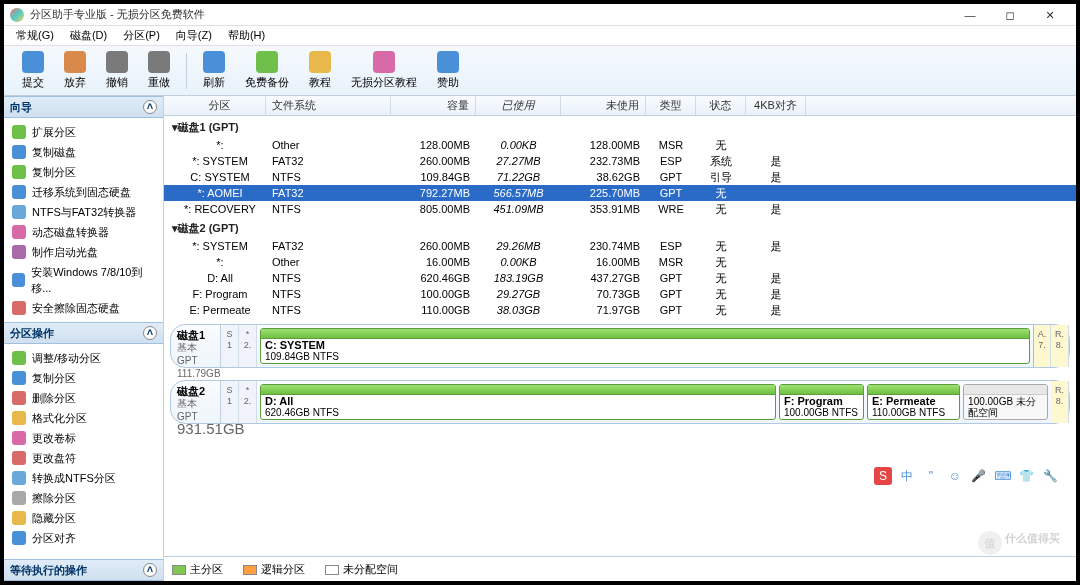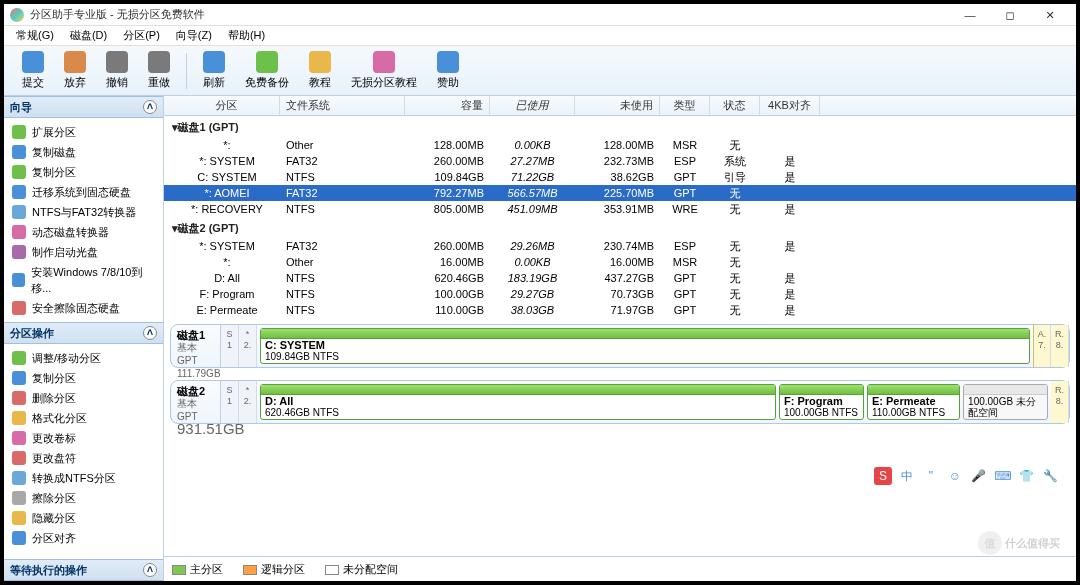--- a/index.html
+++ b/index.html
@@ -22,39 +22,39 @@
 .panel-body { background: #fff; padding: 4px 0; }
 .sitem { display: flex; align-items: center; padding: 2px 8px; cursor: pointer; line-height: 16px; }
 .sitem .sicon { width: 14px; height: 14px; margin-right: 6px; border-radius: 3px; }
 .content { flex: 1; display: flex; flex-direction: column; background: #fff; overflow: hidden; }
 .tbl-hdr { height: 20px; background: linear-gradient(#f8fbfe,#eaf2fa); border-bottom: 1px solid #c0d0e0; display: flex; }
 .tbl-hdr div { border-right: 1px solid #d0dce8; padding: 2px 6px; text-align: center; color: #333; }
 .disk-group { padding: 4px 8px 2px; font-weight: bold; color: #222; display:flex; align-items:center; }
 .row { display: flex; height: 16px; align-items: center; }
 .row div { padding: 0 6px; text-align: center; overflow: hidden; white-space: nowrap; }
 .row.sel { background: #2a6bc8; color: #fff; }
-.c-name { width: 116px; text-align: right; padding-left: 16px !important; }
+.c-name { width: 102px; text-align: right; padding-left: 16px !important; }
 .c-fs { width: 125px; text-align: left !important; }
 .c-cap { width: 85px; text-align: right !important; }
 .c-used { width: 85px; text-align: center; font-style: italic; }
 .c-free { width: 85px; text-align: right !important; }
 .c-type { width: 50px; }
 .c-stat { width: 50px; }
 .c-4k { width: 60px; }
-.diskpanel { border: 1px solid #b0c8e0; margin: 6px; border-radius: 8px; display: flex; height: 44px; background: linear-gradient(#fafcfe,#eef5fc); }
+.diskpanel { border: 1px solid #b0c8e0; margin: 6px; border-radius: 15px; display: flex; height: 44px; background: linear-gradient(#fafcfe,#eef5fc); }
 .diskinfo { width: 50px; padding: 4px 6px; border-right: 1px solid #c0d0e0; line-height: 12px; }
 .diskside { width: 18px; background:#f0f4fa; border-right:1px solid #d0dce8; font-size:9px; text-align:center; padding-top:4px; line-height:11px; color:#666;}
 .partbar { flex: 1; display: flex; gap: 3px; padding: 3px; }
 .part { border: 1px solid #5a9e3d; border-radius: 3px; display: flex; flex-direction: column; overflow: hidden; background:#fff; }
 .part .pfill { height: 14px; background: linear-gradient(#9ee070,#6ec040); border-bottom:1px solid #5a9e3d;}
 .part .plabel { padding: 1px 4px; line-height: 11px; font-size: 10px; }
 .part .plabel b { font-weight: bold; display:block; }
 .legend { height: 18px; border-top: 1px solid #c0d0e0; display: flex; align-items: center; padding: 12px 8px; gap: 20px; font-size: 10px; }
 .legend .lbox { width: 14px; height: 10px; display: inline-block; margin-right: 4px; vertical-align: middle; border:1px solid #888;}
-.watermark { position: absolute; right: 20px; bottom: 30px; opacity: 0.3; color: #666; font-size: 18px; font-weight:bold; display:flex; align-items:center; gap:3px;}
+.watermark { position: absolute; right: 20px; bottom: 30px; opacity: 0.3; color: #666; font-size: 18px; font-weight:bold; display:flex; align-items:flex-start; gap:3px;}
 .watermark .wm-icon { width:24px; height:24px; border-radius:50%; background:#d0d0d0; text-align:center; line-height:24px; color:#888;}
 .ime { position:absolute; right:20px; bottom:100px; display:flex; gap:6px; align-items:center; }
 .ime .imeicon { width:18px; height:18px; text-align:center; line-height:18px; border-radius:3px; font-size:12px;}
 </style>
 </head>
 <body>
 
 <div class="window">
   <div class="titlebar">
     <span class="icon"></span>

